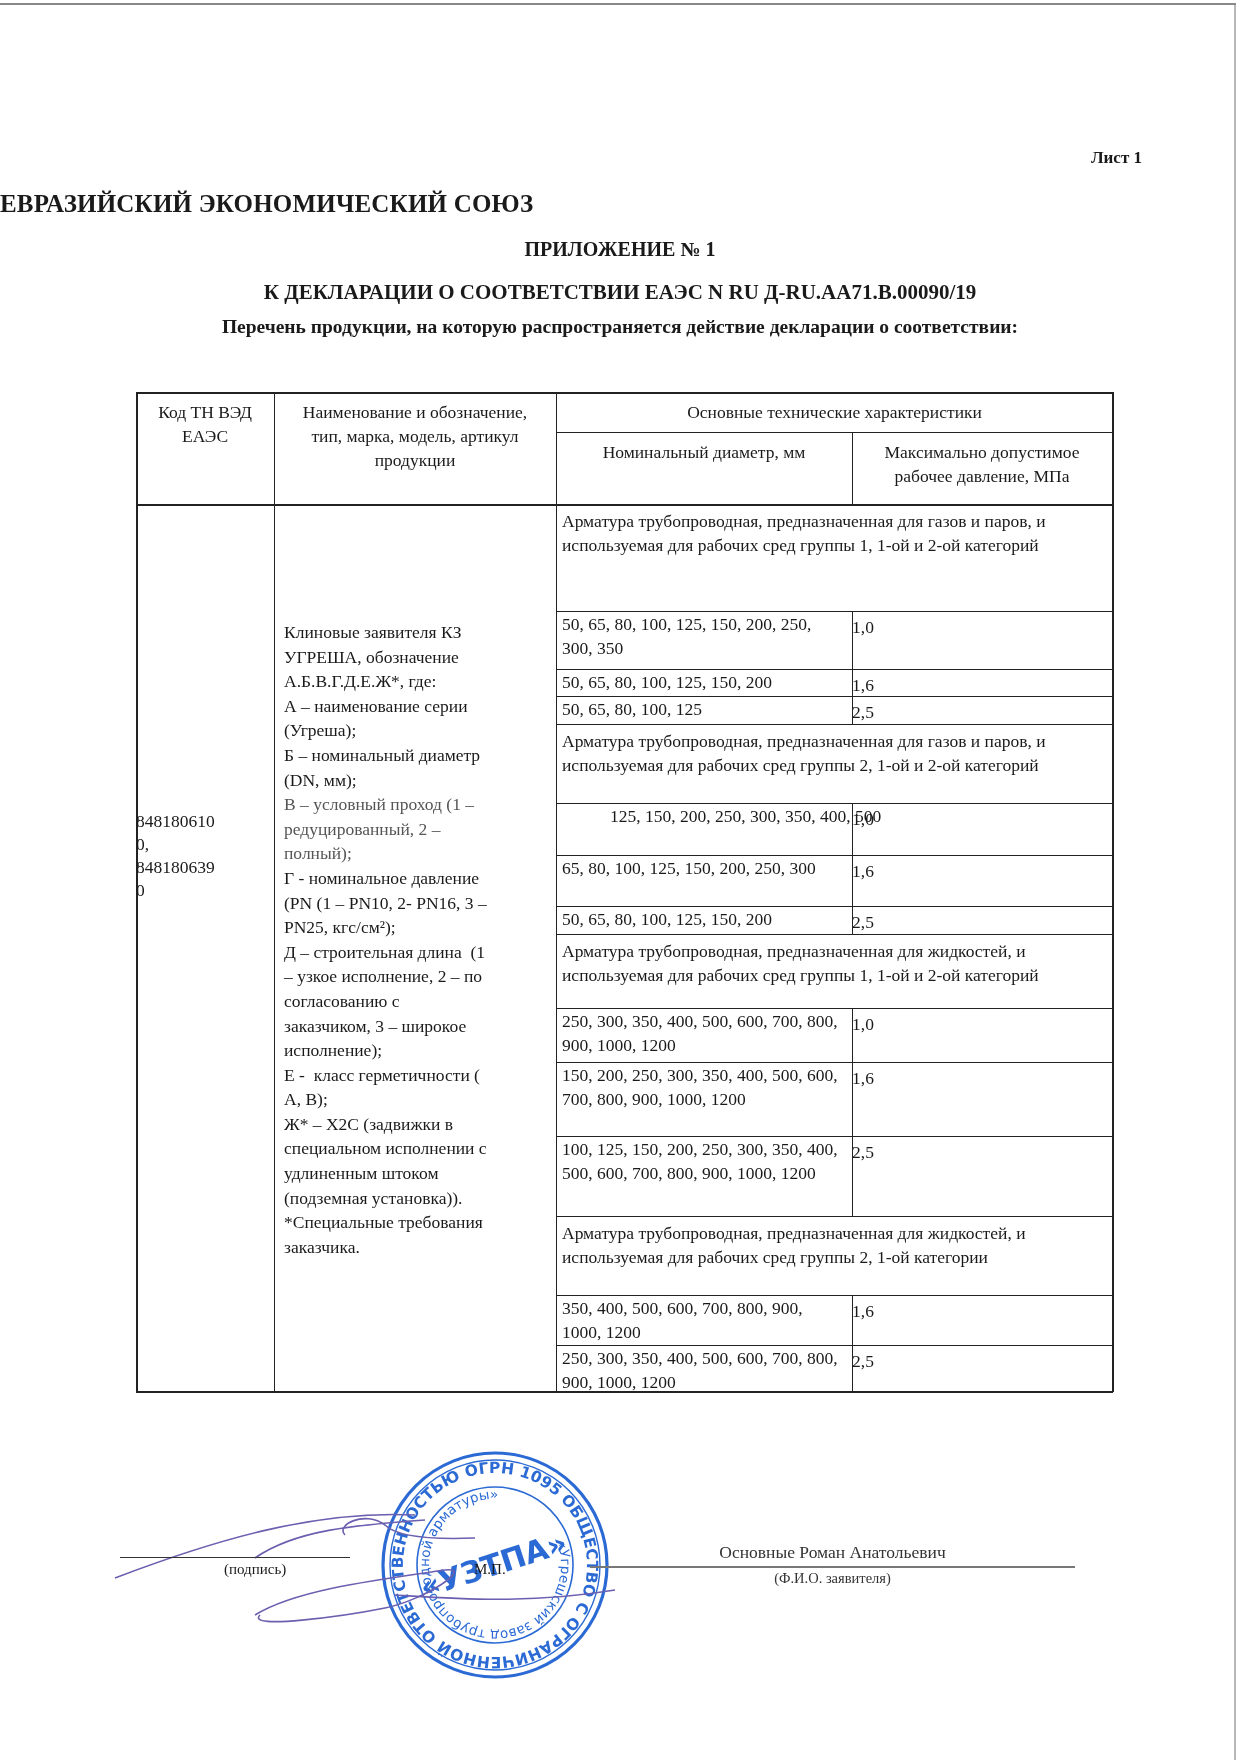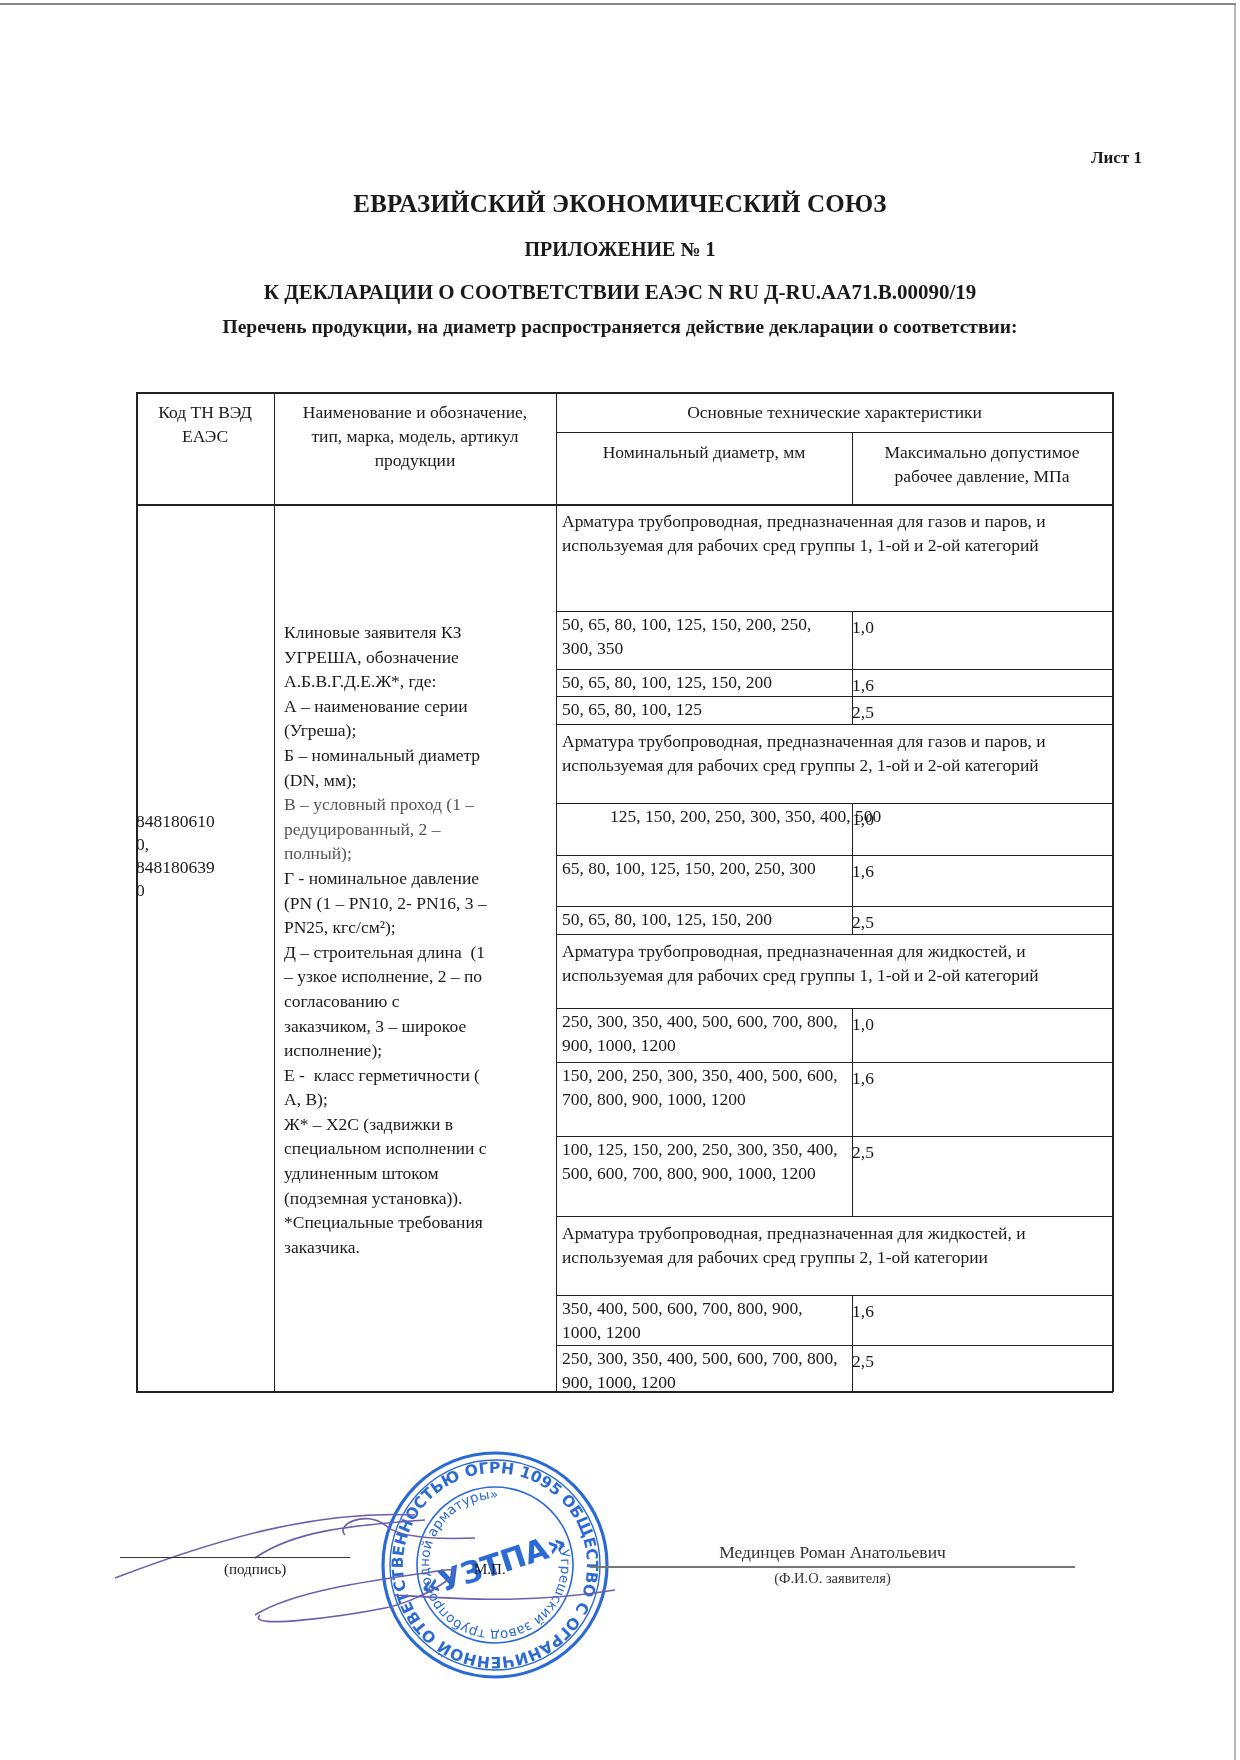--- a/index.html
+++ b/index.html
@@ -2,21 +2,21 @@
 <html><head>
 <meta charset="utf-8">
 <style>
   html, body { margin:0; padding:0; }
   body { width:1240px; height:1760px; background:#fff; position:relative; overflow:hidden;
          font-family:"Liberation Serif", "DejaVu Serif", serif; color:#1a1a1a; }
   .scan-top { position:absolute; left:0; top:3px; width:1236px; height:2px; background:#555; opacity:.7; }
   .scan-right { position:absolute; right:4px; top:3px; width:2px; height:1757px; background:#888; opacity:.6; }
   .abs { position:absolute; }
   #sheet { right:98px; top:148px; font-size:17px; font-weight:bold; }
-  #t1 { left:0; width:1240px; top:190px; text-align:center; font-size:25px; font-weight:bold; letter-spacing:0.2px; }
+  #t1 { left:0; width:1240px; top:190px; text-align:left; font-size:25px; font-weight:bold; letter-spacing:0.2px; }
   #t2 { left:0; width:1240px; top:238px; text-align:center; font-size:20px; font-weight:bold; }
   #t3 { left:0; width:1240px; top:280px; text-align:center; font-size:21px; font-weight:bold; }
   #t4 { left:0; width:1240px; top:316px; text-align:center; font-size:19.5px; font-weight:bold; }
 
   .tbl { position:absolute; left:136px; top:392px; width:977px; height:1000px; }
   .ln { position:absolute; background:#222; }
   .cell { position:absolute; font-size:17.5px; line-height:21px; box-sizing:border-box; }
   .cell.c { text-align:left; }
   .cell.l { text-align:left; padding-left:6px;font-family:Liberation Serif, serif; }
   .hdr { text-align:center; font-size:17.5px; line-height:24px; }
@@ -34,21 +34,21 @@
 </head>
 <body>
 
 <div class="scan-top"></div>
 <div class="scan-right"></div>
 
 <div id="sheet" class="abs">Лист 1</div>
 <div id="t1" class="abs">ЕВРАЗИЙСКИЙ ЭКОНОМИЧЕСКИЙ СОЮЗ</div>
 <div id="t2" class="abs">ПРИЛОЖЕНИЕ № 1</div>
 <div id="t3" class="abs">К ДЕКЛАРАЦИИ О СООТВЕТСТВИИ ЕАЭС N RU Д-RU.АА71.В.00090/19</div>
-<div id="t4" class="abs">Перечень продукции, на диаметр распространяется действие декларации о соответствии:</div>
+<div id="t4" class="abs">Перечень продукции, на которую распространяется действие декларации о соответствии:</div>
 
 <div class="tbl" id="tbl">
 
   <div class="ln" style="left:0;top:0;width:977px;height:1.5px"></div>
   <div class="ln" style="left:0;top:0;width:1.5px;height:1000px"></div>
   <div class="ln" style="left:976px;top:0;width:1.5px;height:1000px"></div>
   <div class="ln" style="left:0;top:999px;width:977px;height:1.5px"></div>
 
   <div class="ln" style="left:138px;top:0;width:1.2px;height:1000px"></div>
   <div class="ln" style="left:420px;top:0;width:1.2px;height:1000px"></div>
@@ -176,15 +176,15 @@
     <path d="M 160 128 C 200 100, 260 95, 330 90"></path>
     <path d="M 250 105 C 240 95, 270 80, 290 95 C 300 105, 330 110, 380 108"></path>
     <path d="M 160 185 C 200 160, 280 150, 350 140 C 380 136, 330 170, 290 178 C 250 186, 150 200, 165 185"></path>
     <path d="M 300 165 C 350 168, 430 175, 520 160"></path>
   </g>
 </svg>
 
 <div class="sig-line"></div>
 <div class="sig-label">(подпись)</div>
 <div class="mp-label">М.П.</div>
-<div class="name">Мединцев Роман Анатольевич</div>
+<div class="name">Основные Роман Анатольевич</div>
 <div class="name-line"></div>
 <div class="name-cap">(Ф.И.О. заявителя)</div>
 
 </body></html>

